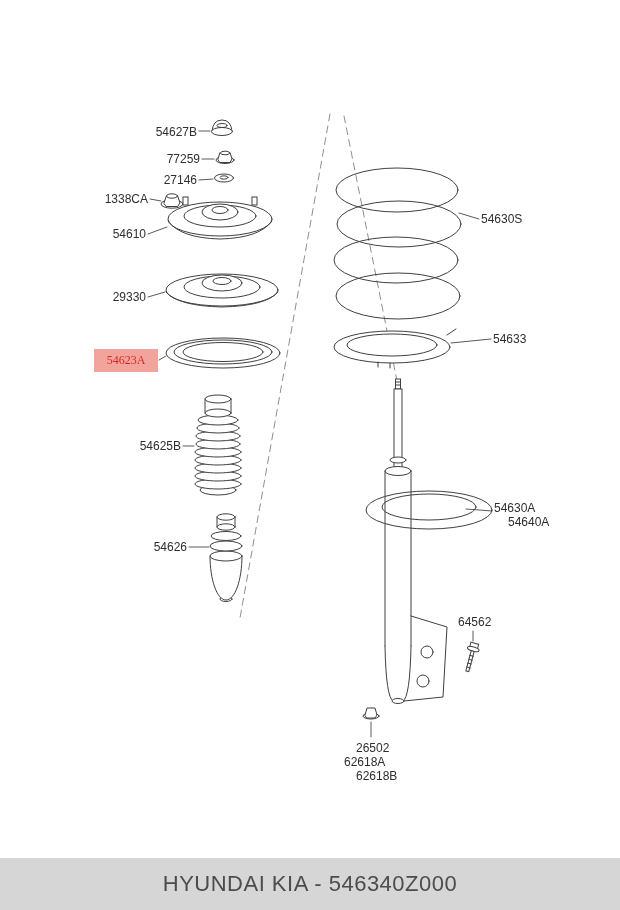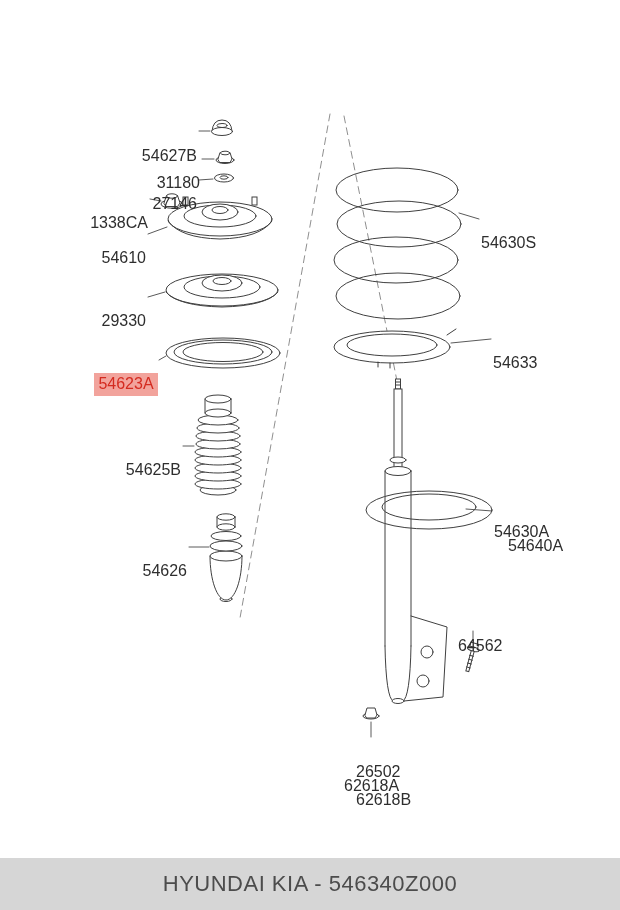--- a/index.html
+++ b/index.html
@@ -10,27 +10,27 @@
     --line:#404040;
   }
   html,body{margin:0;padding:0}
   body{
     width:620px;height:910px;position:relative;background:#fff;
     font-family:"Liberation Sans",sans-serif;overflow:hidden;
   }
   .stage{position:absolute;inset:0}
   svg.diagram{position:absolute;top:0;left:0;color:var(--line)}
   .label{
-    position:absolute;font-size:16px;color:#2e2e2e;white-space:nowrap;
-    line-height:16px;cursor:pointer;margin-top:24px;
+    position:absolute;font-size:12px;color:#2e2e2e;white-space:nowrap;
+    line-height:16px;cursor:pointer;
   }
   .label.right{text-align:right}
   .label.hl{
     background:var(--hl-bg);color:var(--hl-text);
-    text-align:center;padding:3px 0 4px 0;
+    text-align:center;padding:3px 0 4px 0;font-family:Liberation Serif, serif;
   }
   .footer{
     position:absolute;left:0;right:0;bottom:0;height:52px;
     background:var(--footer-bg);color:var(--footer-text);
     display:flex;align-items:center;justify-content:center;gap:20px;
     font-size:22px;letter-spacing:.5px;
   }
 </style>
 </head>
 <body>
@@ -179,21 +179,21 @@
 
       <g>
         <ellipse cx="371" cy="716" rx="8" ry="3" fill="#fff"></ellipse>
         <polygon points="365,715 367,708 375,708 377,715 375,718 367,718" fill="#fff"></polygon>
       </g>
 
     </g>
   </svg>
 
   <div class="label right" style="left:87px;top:124px;width:110px">54627B</div>
-  <div class="label right" style="left:90px;top:151px;width:110px">31180</div>
+  <div class="label right" style="left:90px;top:151px;width:110px">77259</div>
   <div class="label right" style="left:87px;top:172px;width:110px">27146</div>
   <div class="label right" style="left:38px;top:191px;width:110px">1338CA</div>
   <div class="label right" style="left:36px;top:226px;width:110px">54610</div>
   <div class="label right" style="left:36px;top:289px;width:110px">29330</div>
   <div class="label hl" style="left:94px;top:349px;width:64px">54623A</div>
   <div class="label right" style="left:71px;top:438px;width:110px">54625B</div>
   <div class="label right" style="left:77px;top:539px;width:110px">54626</div>
   <div class="label" style="left:481px;top:211px">54630S</div>
   <div class="label" style="left:493px;top:331px">54633</div>
   <div class="label" style="left:494px;top:500px">54630A</div>

